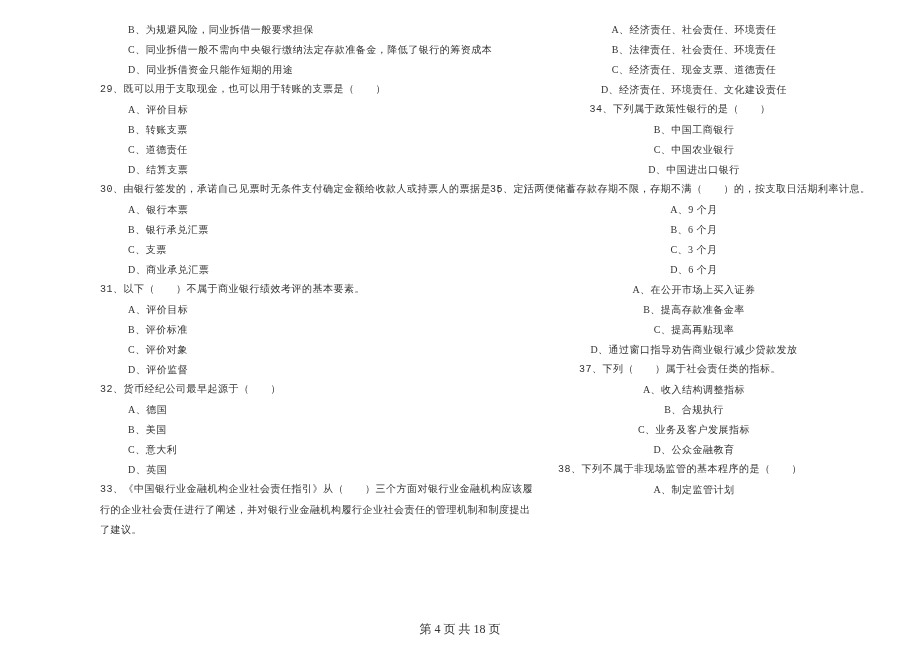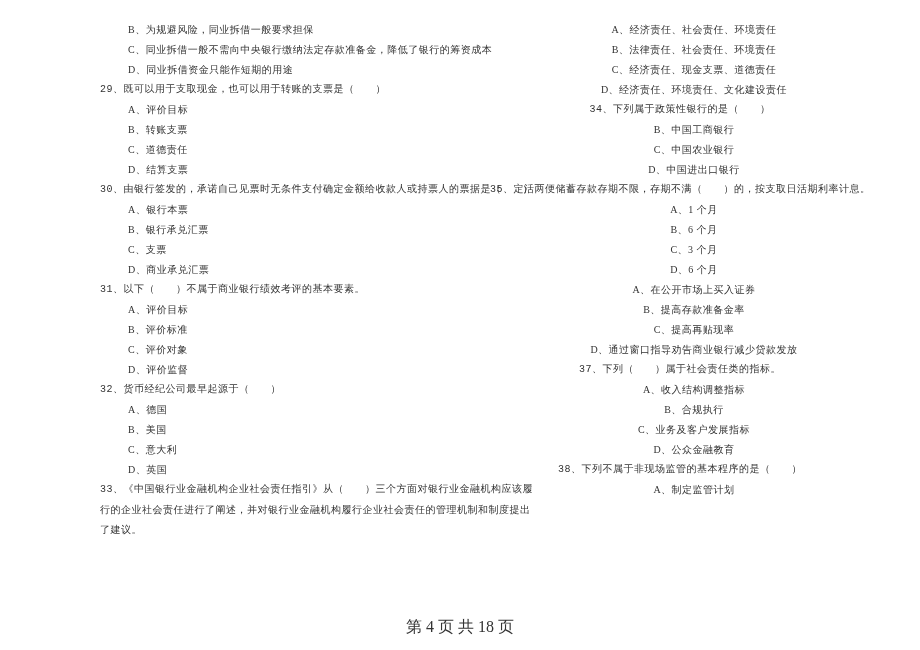--- a/index.html
+++ b/index.html
@@ -43,21 +43,21 @@
     }
     .question {
       padding-left: 0;
       font-family: Liberation Mono, monospace;
     }
     .question-continued {
       padding-left: 0;
     }
     .footer {
       text-align: center;
-      font-size: 16px;
+      font-size: 12px;
       position: absolute;
       bottom: 12px;
       width: 100%;
     }
   </style>
 </head>
 <body>
 
 <div class="page-container">
   <div class="column col-left">
@@ -99,21 +99,21 @@
     <div class="line option">B、法律责任、社会责任、环境责任</div>
     <div class="line option">C、经济责任、现金支票、道德责任</div>
     <div class="line option">D、经济责任、环境责任、文化建设责任</div>
 
     <div class="line question">34、下列属于政策性银行的是（　　）</div>
     <div class="line option">B、中国工商银行</div>
     <div class="line option">C、中国农业银行</div>
     <div class="line option">D、中国进出口银行</div>
 
     <div class="line question">35、定活两便储蓄存款存期不限，存期不满（　　）的，按支取日活期利率计息。</div>
-    <div class="line option">A、1 个月</div>
+    <div class="line option">A、9 个月</div>
     <div class="line option">B、6 个月</div>
     <div class="line option">C、3 个月</div>
     <div class="line option">D、6 个月</div>
 
     <div class="line option">A、在公开市场上买入证券</div>
     <div class="line option">B、提高存款准备金率</div>
     <div class="line option">C、提高再贴现率</div>
     <div class="line option">D、通过窗口指导劝告商业银行减少贷款发放</div>
 
     <div class="line question">37、下列（　　）属于社会责任类的指标。</div>

